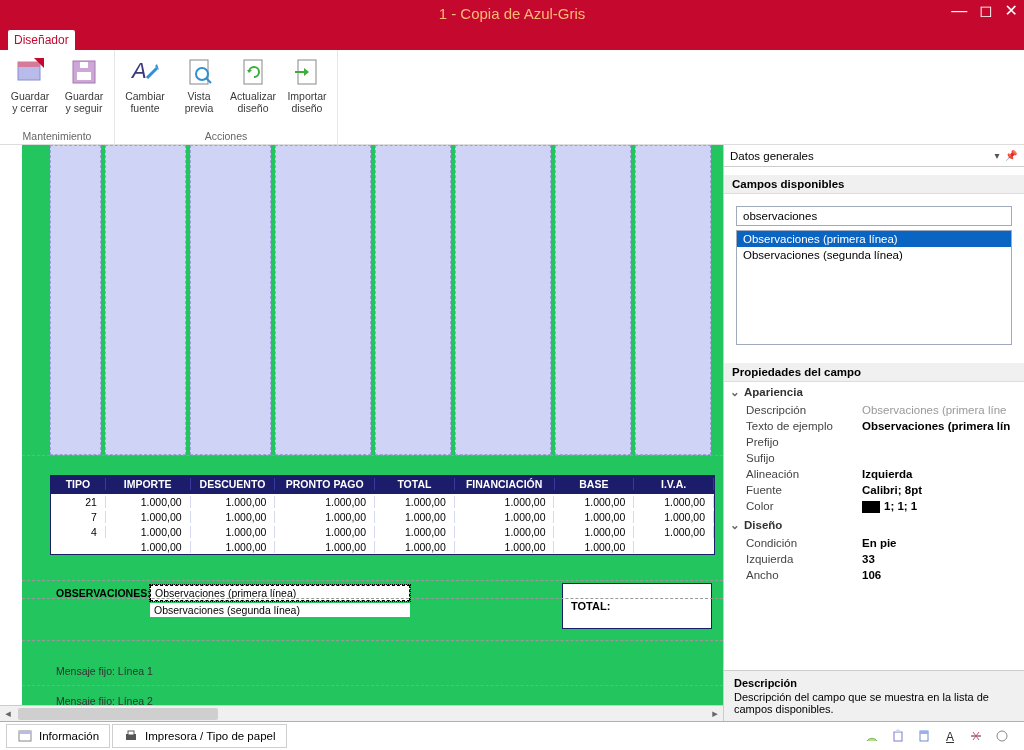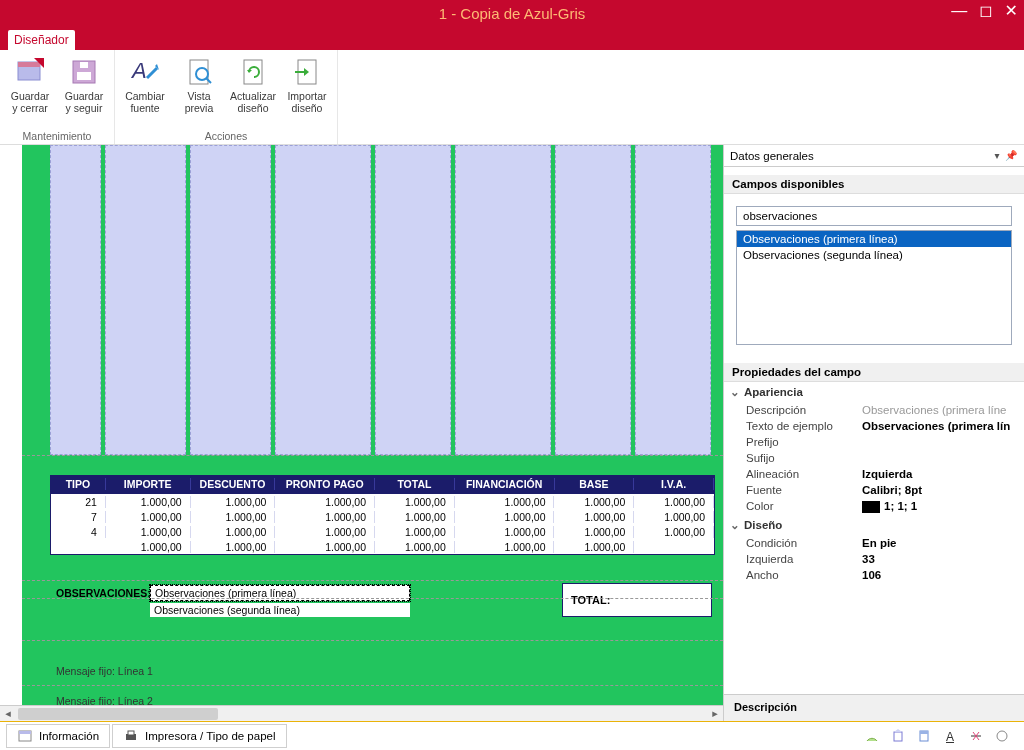--- a/index.html
+++ b/index.html
@@ -40,21 +40,21 @@
 
 .col-bg { position: absolute; top: 0; height: 310px; background: #cfd3f5; border: 1px dashed #9ba0d6; }
 .table-header { position: absolute; left: 28px; background: #1b1c6a; color: #fff; display: flex; font-weight: bold; font-size: 10.5px; height: 18px; align-items: center; border: 1px solid #1b1c6a; }
 .th-cell { text-align: center; border-right: 1px solid #38399a; }
 .table-body { position: absolute; left: 28px; background: #fff; border: 1px solid #1b1c6a; }
 .tr { display: flex; height: 15px; align-items: center; }
 .td { font-size: 10.5px; text-align: right; padding-right: 8px; border-right: 1px solid #d6d8ef; }
 .obs-label { position: absolute; font-weight: bold; font-size: 10.5px; }
 .obs-field { position: absolute; border: 1px dashed #000; padding: 1px 4px; font-size: 10.5px; background: #fff; }
 .obs-field.sel { outline: 1px dotted #000; }
-.total-box { position: absolute; border: 1px solid #1b1c6a; background: #fff; padding: 10px 8px; font-weight: bold; font-size: 11px; }
+.total-box { position: absolute; border: 1px solid #1b1c6a; background: #fff; padding: 16px 8px; font-weight: bold; font-size: 11px; }
 .msg-line { position: absolute; font-size: 10.5px; color: #333; }
 .dashed-bot { position: absolute; left: 0; right: 0; border-top: 1px dashed #999; }
 
 
 .panel-head { height: 22px; border-bottom: 1px solid #ccc; display: flex; align-items: center; padding: 0 6px; font-size: 11.5px; justify-content: space-between; }
 .panel-head .dd { display: flex; gap: 6px; color: #555; font-size: 10px; }
 .section-title { background: #f0f0f0; padding: 3px 8px; font-weight: bold; font-size: 11.5px; border-bottom: 1px solid #ddd; }
 .search-box { margin: 12px 12px 4px; }
 .search-box input { width: 100%; border: 1px solid #9faabc; padding: 3px 6px; font-size: 11.5px; }
 .field-list { margin: 0 12px 10px; border: 1px solid #9faabc; height: 115px; overflow: auto; }
@@ -338,20 +338,21 @@
             <div class="v">33</div>
           </div>
           <div class="prop-row">
             <div class="k">Ancho</div>
             <div class="v">106</div>
           </div>
         </div>
     </div>
     <div class="desc-box">
       <div class="dt">Descripción</div>
+      <div>Descripción del campo que se muestra en la lista de campos disponibles.</div>
     </div>
   </div>
 </div>
 
 <div class="status">
   <div class="sbtn">
     <span class="ic">
         <svg width="14" height="14">
           <rect x="1" y="2" width="12" height="10" fill="#fff" stroke="#888"></rect>
           <rect x="1" y="2" width="12" height="3" fill="#b9bbea"></rect>

